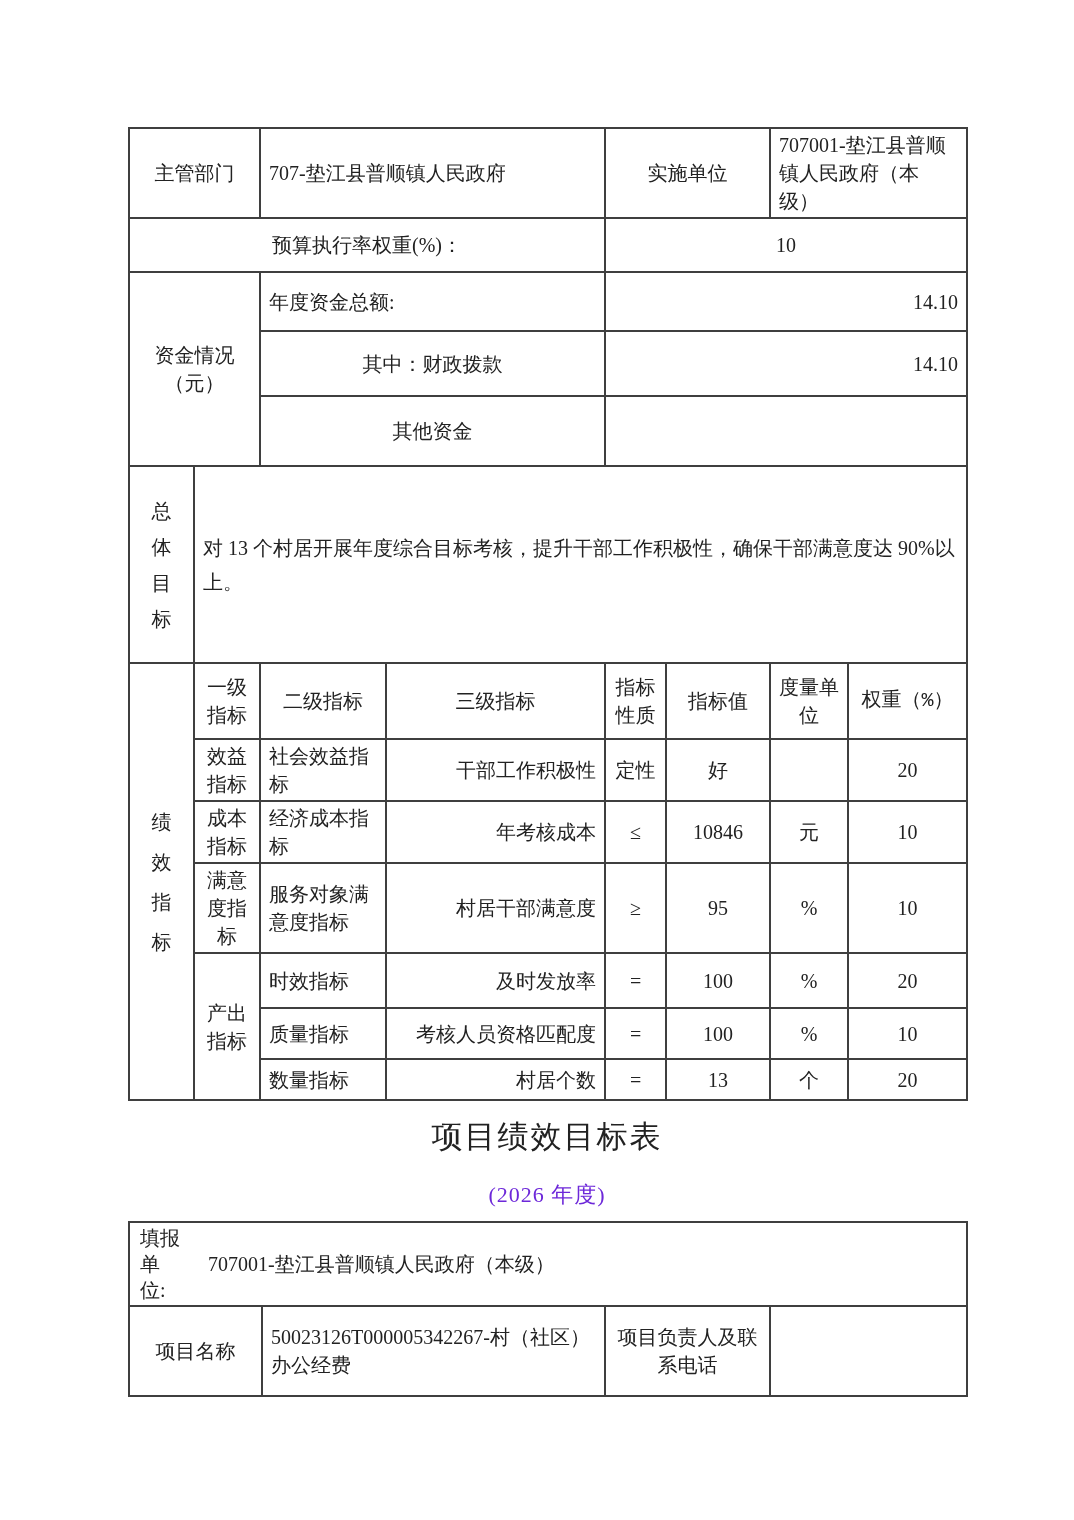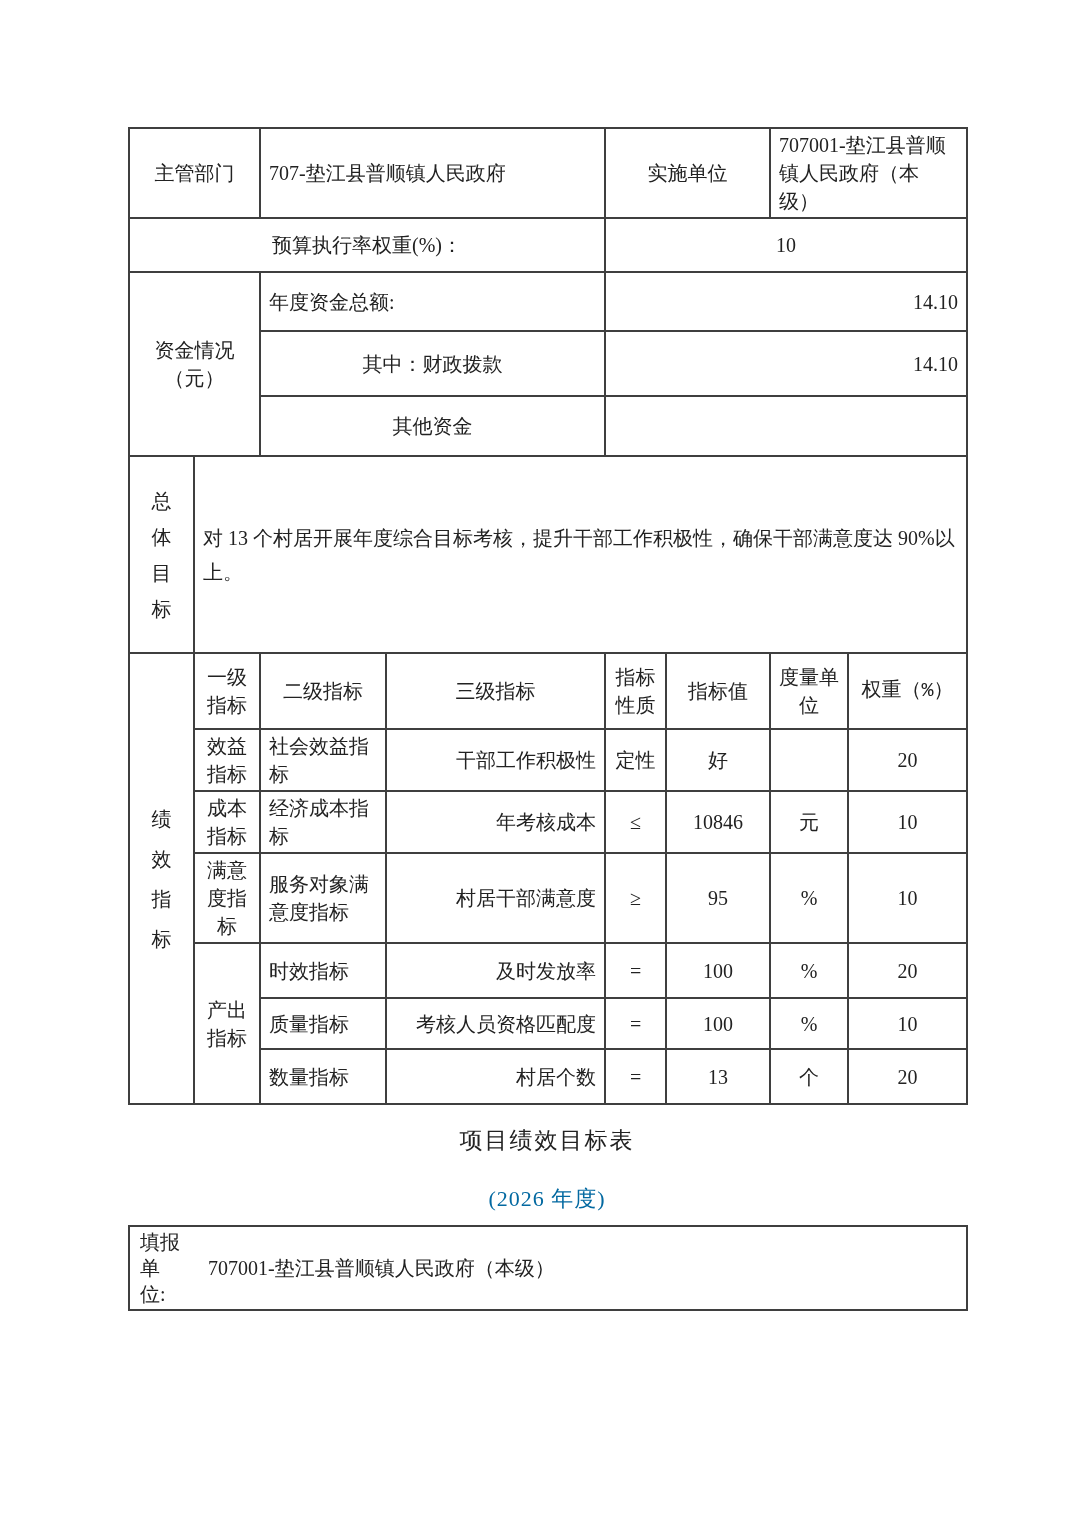--- a/index.html
+++ b/index.html
@@ -45,33 +45,33 @@
   }
   .vstack.vs2 { line-height:40px; }
 
   td.goal { line-height:34px; padding:0 14px 0 12px; }
 
   td.implv { padding:1px 12px 1px 10px; }
 
   .doc-title {
     margin-top:22px;
     text-align:center;
-    font-size:23px;
+    font-size:31px;
     letter-spacing:2px;
     line-height:28px;
     color:#222222;
   }
   .doc-subtitle {
     margin-top:30px;
     margin-bottom:12px;
     text-align:center;
     font-size:22px;
     letter-spacing:1px;
     line-height:28px;
-    color:#0369a1;
+    color:#6d28d9;
   }
 
   .fill-flex { display:flex; align-items:center; }
   .fill-label {
     width:56px;
     padding-left:2px;
     line-height:26px;
     white-space:pre-line;
   }
   .fill-value {
@@ -110,21 +110,21 @@
         <tr style="height:59px">
           <td colspan="2" rowspan="3" class="c pre">资金情况
 （元）</td>
           <td colspan="2" class="l">年度资金总额:</td>
           <td colspan="4" class="r">14.10</td>
         </tr>
         <tr style="height:65px">
           <td colspan="2" class="c">其中：财政拨款</td>
           <td colspan="4" class="r">14.10</td>
         </tr>
-        <tr style="height:60px">
+        <tr style="height:70px">
           <td colspan="2" class="c">其他资金</td>
           <td colspan="4" class="r"></td>
         </tr>
         <tr style="height:197px">
           <td class="vcell">
             <div class="vstack">总体目标</div>
           </td>
           <td colspan="7" class="goal">对 13 个村居开展年度综合目标考核，提升干部工作积极性，确保干部满意度达 90%以上。</td>
         </tr>
         <tr style="height:76px">
@@ -176,21 +176,21 @@
           <td class="c">20</td>
         </tr>
         <tr style="height:51px">
           <td class="l">质量指标</td>
           <td class="l3">考核人员资格匹配度</td>
           <td class="c">=</td>
           <td class="c">100</td>
           <td class="c">%</td>
           <td class="c">10</td>
         </tr>
-        <tr style="height:55px">
+        <tr style="height:41px">
           <td class="l">数量指标</td>
           <td class="l3">村居个数</td>
           <td class="c">=</td>
           <td class="c">13</td>
           <td class="c">个</td>
           <td class="c">20</td>
         </tr>
       </tbody>
     </table>
 
@@ -208,17 +208,23 @@
         <tr style="height:80px">
           <td colspan="4">
             <div class="fill-flex">
               <div class="fill-label">填报
 单
 位:</div>
               <div class="fill-value">707001-垫江县普顺镇人民政府（本级）</div>
             </div>
           </td>
         </tr>
+        <tr style="height:90px">
+          <td class="c">项目名称</td>
+          <td class="l ba">50023126T000005342267-村（社区）办公经费</td>
+          <td class="c">项目负责人及联系电话</td>
+          <td class="c"></td>
+        </tr>
       </tbody>
     </table>
 
   </div>
 </div>
 
 </body></html>

